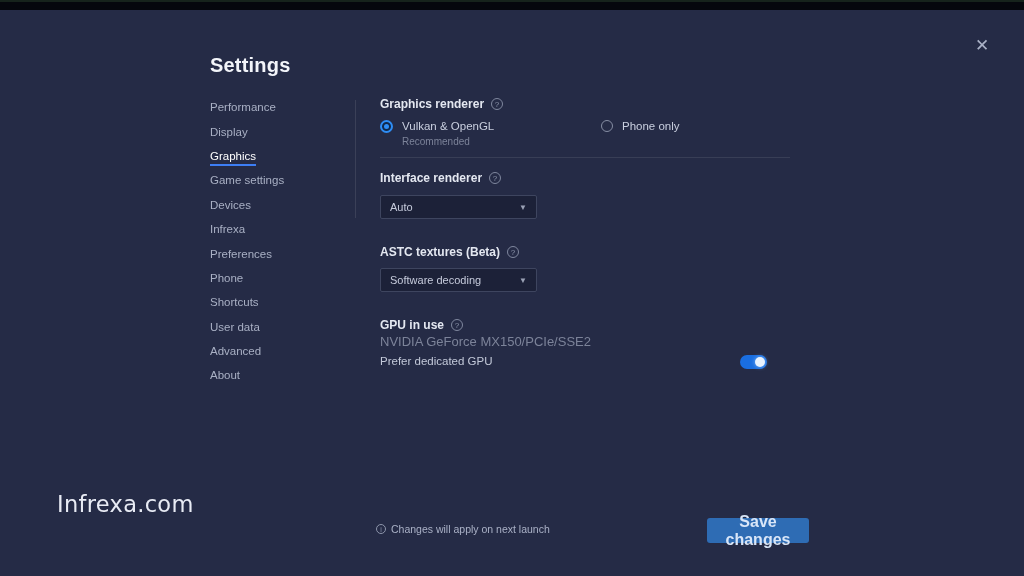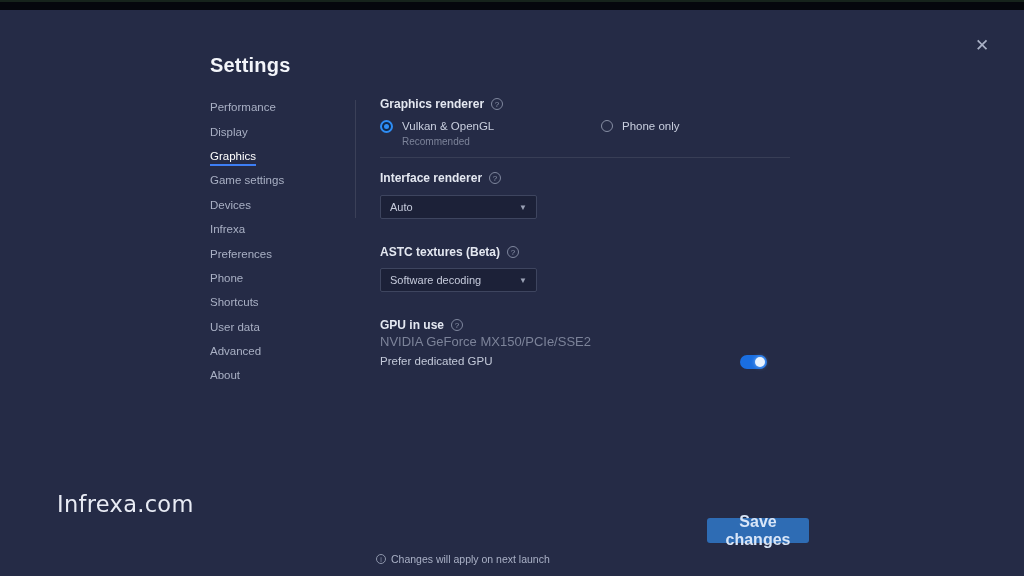--- a/index.html
+++ b/index.html
@@ -94,21 +94,21 @@
   }
   .toggle .knob {
     position:absolute; right:2px; top:2px; width:10px; height:10px;
     border-radius:50%; background:#e9f3ff; box-shadow:0 0 4px rgba(150,200,255,.8);
   }
 
   
   .footer-note {
     position:absolute; left:376px; top:523px;
     display:flex; align-items:center; gap:5px;
-    font-size:10.5px; color:#aab1c6;margin-top:30px;
+    font-size:10.5px; color:#aab1c6;
   }
   .info-icon {
     width:10px; height:10px; border:1px solid #8d95ab; border-radius:50%;
     font-size:7px; color:#8d95ab; font-style:normal;
     display:inline-flex; align-items:center; justify-content:center;
   }
   .save-btn {
     position:absolute; left:707px; top:518px; width:102px; height:25px;
     background:#2e6cb4; border:none; border-radius:3px; cursor:pointer;
     color:#d9e6f8; font-size:16px; font-weight:700;

